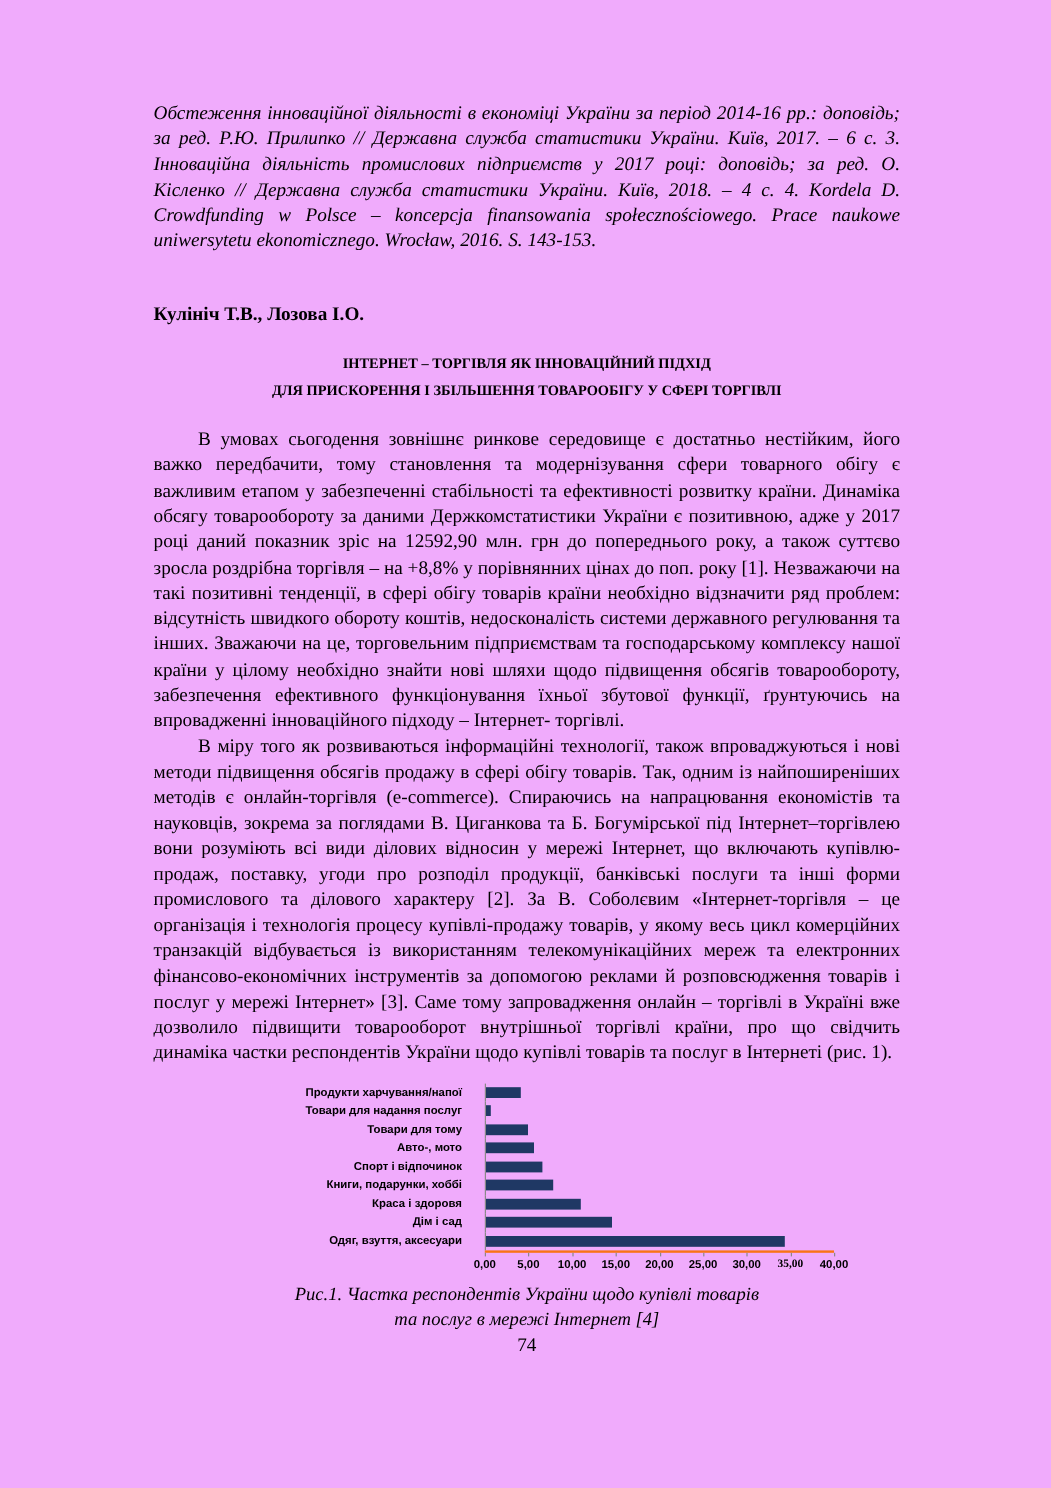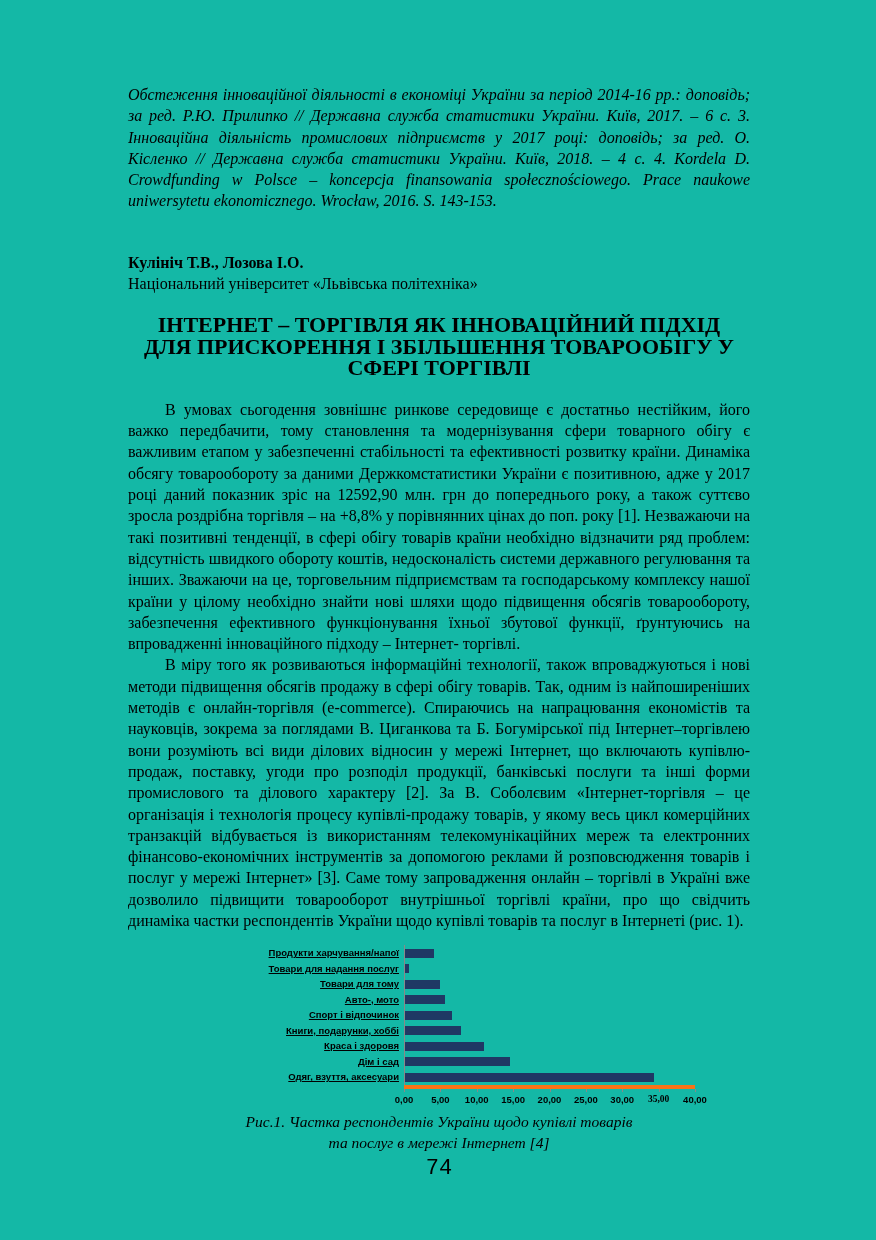--- a/index.html
+++ b/index.html
@@ -1,106 +1,104 @@
 <!DOCTYPE html>
 <html><head>
 <meta charset="utf-8">
 <style>
   * { box-sizing: border-box; }
   html, body { margin: 0; padding: 0; background: #ffffff; }
   .page {
     position: relative;
     width: 876px;
     height: 1240px;
-    background: #14b8a6;
+    background: #f0abfc;
     overflow: hidden;
     font-family: "Liberation Serif", serif;
     color: #000000;
   }
   .content { position: absolute; left: 128px; top: 84px; width: 622px; }
   .refs {
     margin: 0;
     font-style: italic;
     font-size: 16px;
     line-height: 21.3px;
     text-align: justify;
   }
   .authors-block { margin-top: 40px; font-size: 16px; line-height: 21.3px; }
   .authors { font-weight: bold; }
   .title {
     margin: 20px 0 0 0;
     text-align: center;
-    font-size: 22px;
+    font-size: 12px;
     line-height: 21.5px;
     font-weight: bold;
   }
   .body-par {
     margin: 0;
     font-size: 16px;
     line-height: 21.3px;
     text-align: justify;
     text-indent: 37px;
   }
   .body-par.first { margin-top: 20px; }
 
   .chart-wrap { margin: 14px 0 0 104px; width: 466px; }
   .chart-row { display: flex; align-items: center; height: 15.5px; }
   .chart-label {
     width: 172px;
-    padding-right: 5px;
+    padding-right: 19px;
     text-align: right;
     font-family: "Liberation Sans", sans-serif;
     font-weight: bold;
     font-size: 9.5px;
     line-height: 1;
     white-space: nowrap;
-    text-decoration: underline;
   }
   .chart-bar-area {
     position: relative;
     width: 290px;
     height: 100%;
     display: flex;
     align-items: center;
     border-left: 1px solid #898989;
   }
   .chart-bar { height: 9px; }
   .chart-axis-row { display: flex; }
   .axis-spacer { width: 172px; }
   .chart-x-axis {
     position: relative;
     width: 291px;
     height: 18px;
-    border-top: 4px solid #f97316;
+    border-top: 2px solid #f97316;
   }
   .chart-tick-label {
     position: absolute;
     top: 5px;
     transform: translateX(-50%);
     font-family: "Liberation Sans", sans-serif;
     font-weight: bold;
     font-size: 9.5px;
     white-space: nowrap;
   }
   .chart-tick-mark { position: absolute; top: 0; width: 1px; height: 3px; background: #898989; }
 
   .caption { margin-top: 8px; text-align: center; font-style: italic; font-size: 15.5px; line-height: 21px; }
-  .page-number { margin-top: 3px; text-align: center; font-size: 22px; font-family: Liberation Mono, monospace; }
+  .page-number { margin-top: 3px; text-align: center; font-size: 16px; }
 </style>
 </head>
 <body>
 
 <div class="page">
   <div class="content">
 
     <p class="refs">Обстеження інноваційної діяльності в економіці України за період 2014-16 рр.: доповідь; за ред. Р.Ю. Прилипко // Державна служба статистики України. Київ, 2017. – 6 с. 3. Інноваційна діяльність промислових підприємств у 2017 році: доповідь; за ред. О. Кісленко // Державна служба статистики України. Київ, 2018. – 4 с. 4. Kordela D. Crowdfunding w Polsce – koncepcja finansowania społecznościowego. Prace naukowe uniwersytetu ekonomicznego. Wrocław, 2016. S. 143-153.</p>
 
     <div class="authors-block">
       <div class="authors">Кулініч Т.В., Лозова І.О.</div>
-      <div class="affiliation">Національний університет «Львівська політехніка»</div>
     </div>
 
     <h1 class="title"><span>ІНТЕРНЕТ – ТОРГІВЛЯ ЯК ІННОВАЦІЙНИЙ ПІДХІД</span><br><span>ДЛЯ ПРИСКОРЕННЯ І ЗБІЛЬШЕННЯ ТОВАРООБІГУ У СФЕРІ ТОРГІВЛІ</span></h1>
 
     <p class="body-par first">В умовах сьогодення зовнішнє ринкове середовище є достатньо нестійким, його важко передбачити, тому становлення та модернізування сфери товарного обігу є важливим етапом у забезпеченні стабільності та ефективності розвитку країни. Динаміка обсягу товарообороту за даними Держкомстатистики України є позитивною, адже у 2017 році даний показник зріс на 12592,90 млн. грн до попереднього року, а також суттєво зросла роздрібна торгівля – на +8,8% у порівнянних цінах до поп. року [1]. Незважаючи на такі позитивні тенденції, в сфері обігу товарів країни необхідно відзначити ряд проблем: відсутність швидкого обороту коштів, недосконалість системи державного регулювання та інших. Зважаючи на це, торговельним підприємствам та господарському комплексу нашої країни у цілому необхідно знайти нові шляхи щодо підвищення обсягів товарообороту, забезпечення ефективного функціонування їхньої збутової функції, ґрунтуючись на впровадженні інноваційного підходу – Інтернет- торгівлі.</p>
 
     <p class="body-par">В міру того як розвиваються інформаційні технології, також впроваджуються і нові методи підвищення обсягів продажу в сфері обігу товарів. Так, одним із найпоширеніших методів є онлайн-торгівля (e-commerce). Спираючись на напрацювання економістів та науковців, зокрема за поглядами В. Циганкова та Б. Богумірської під Інтернет–торгівлею вони розуміють всі види ділових відносин у мережі Інтернет, що включають купівлю-продаж, поставку, угоди про розподіл продукції, банківські послуги та інші форми промислового та ділового характеру [2]. За В. Соболєвим «Інтернет-торгівля – це організація і технологія процесу купівлі-продажу товарів, у якому весь цикл комерційних транзакцій відбувається із використанням телекомунікаційних мереж та електронних фінансово-економічних інструментів за допомогою реклами й розповсюдження товарів і послуг у мережі Інтернет» [3]. Саме тому запровадження онлайн – торгівлі в Україні вже дозволило підвищити товарооборот внутрішньої торгівлі країни, про що свідчить динаміка частки респондентів України щодо купівлі товарів та послуг в Інтернеті (рис. 1).</p>
 
     <div class="chart-wrap">
       <div class="chart-rows" id="chart-rows">

